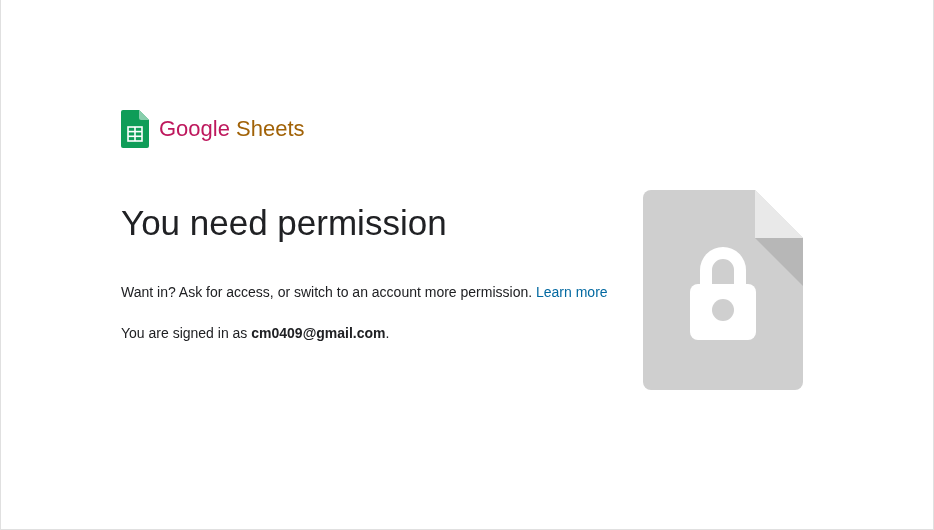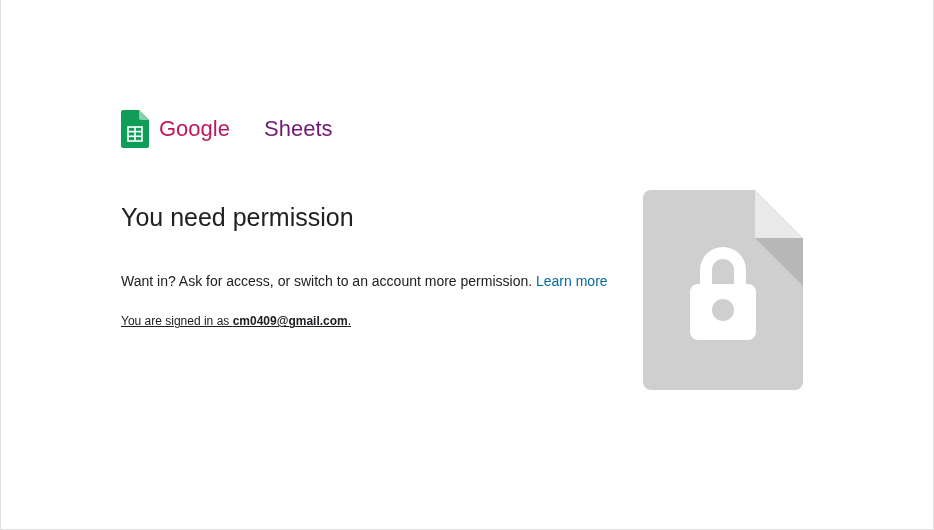--- a/index.html
+++ b/index.html
@@ -31,44 +31,42 @@
     .sheets-icon svg { display: block; }
     .app-name {
       font-size: 22px;
       color: #5f6368;
       letter-spacing: 0;
     }
     .app-name .bold {
       color: #be185d;
     }
     .app-name .light {
-      color: #701a75;
+      color: #a16207;
       font-weight: 300;
-      margin-left: 28px;
     }
     h1.heading {
-      font-size: 25px;
+      font-size: 35px;
       font-weight: 400;
       color: #202124;
       margin-bottom: 38px;
     }
     .desc {
       font-size: 14px;
       color: #202124;
       line-height: 1.6;
       margin-bottom: 22px;
     }
     .desc a {
       color: #0369a1;
       text-decoration: none;
     }
     .signed {
-      font-size: 12px;
+      font-size: 14px;
       color: #202124;
-      text-decoration: underline;
     }
     .signed b { font-weight: 700; }
     .right {
       padding-top: 80px;
       padding-right: 30px;
     }
     .lock-doc svg { display: block; }
   </style>
 </head>
 <body>

